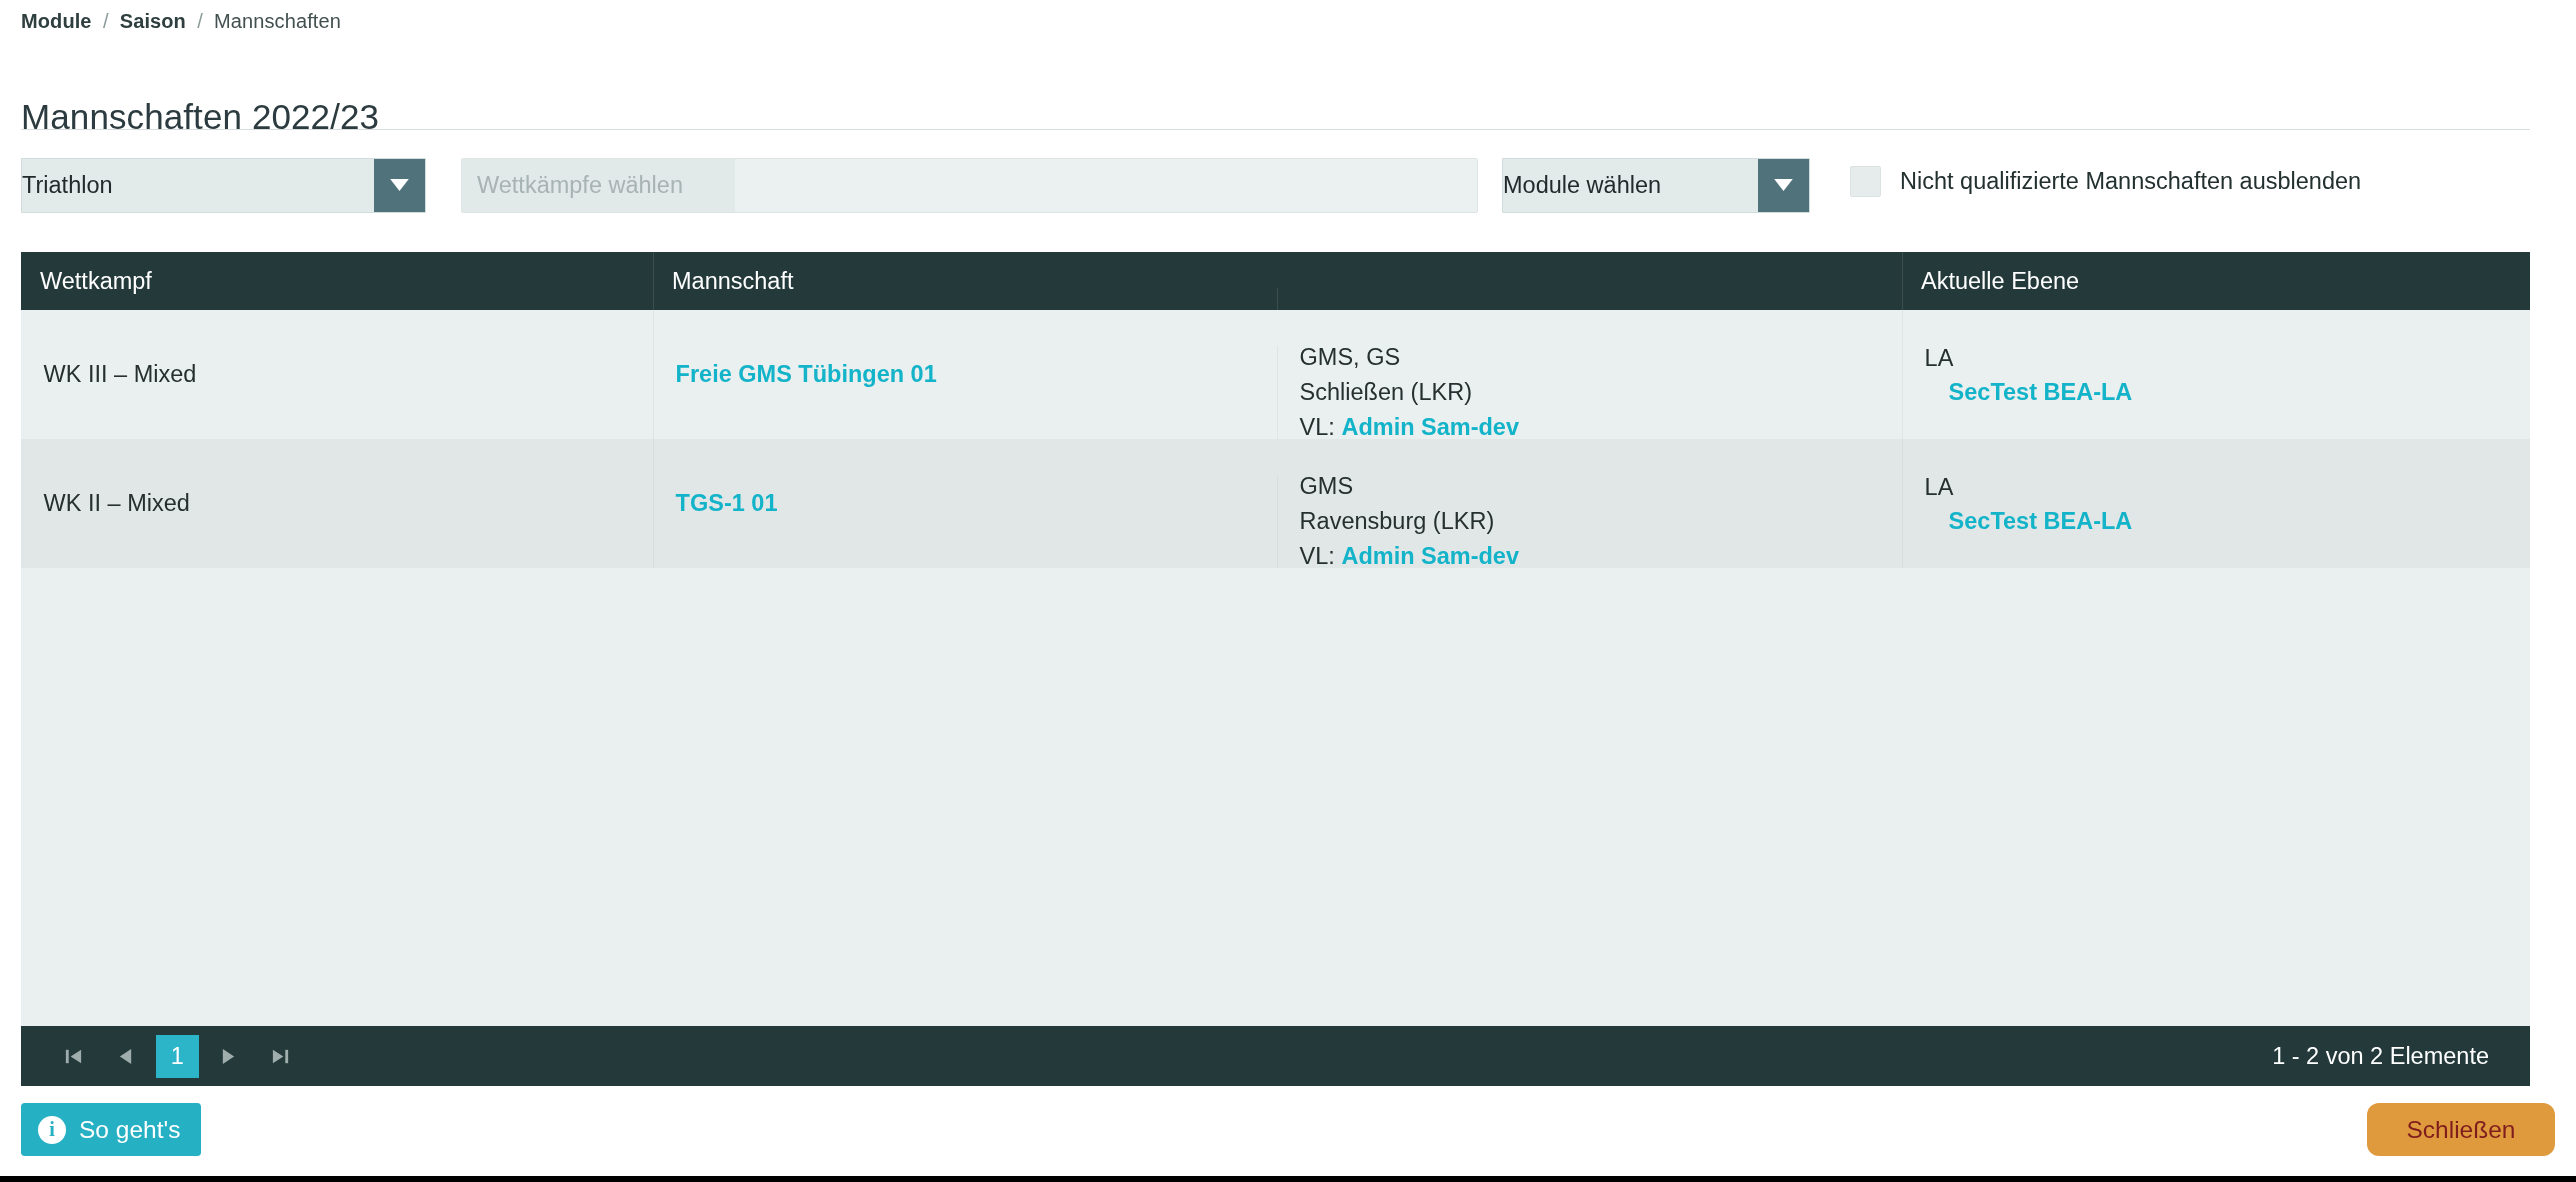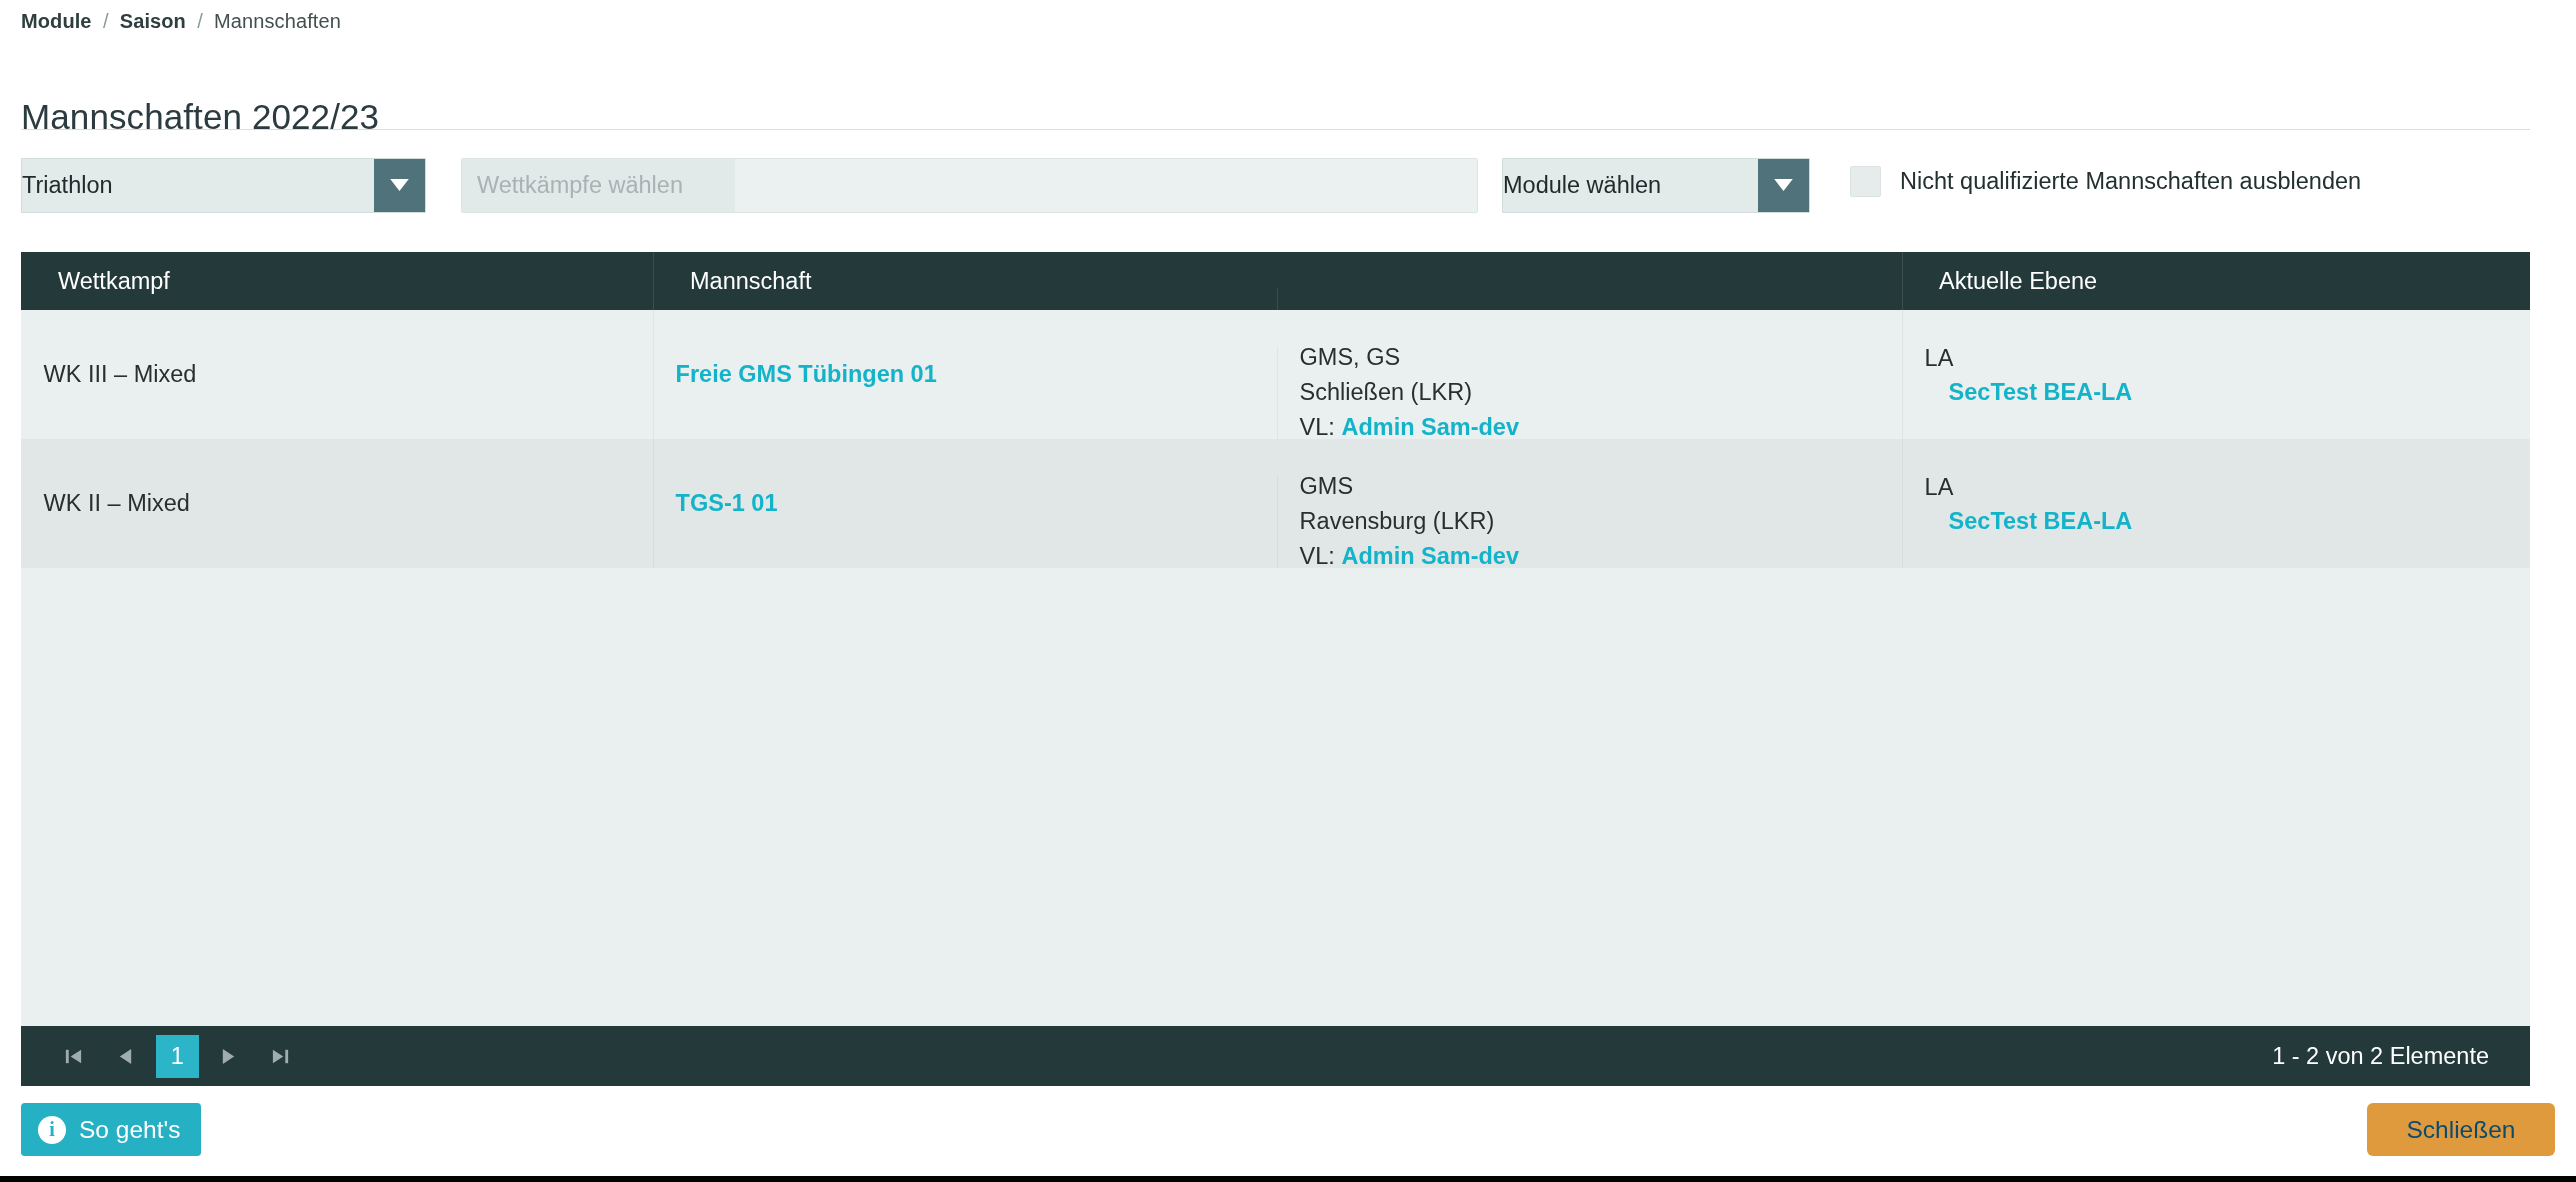--- a/index.html
+++ b/index.html
@@ -164,21 +164,21 @@
   }
 
   .thead {
     display: flex;
     height: 58px;
     background: #24393a;
   }
   .thead .th {
     display: flex;
     align-items: center;
-    padding-left: 37px;
+    padding-left: 19px;
     font-size: 23.5px;
     color: #ffffff;
     font-weight: 400;
     white-space: nowrap;
     position: relative;
   }
   .thead .th + .th::before {
     content: "";
     position: absolute;
     left: 0; top: 0; bottom: 0;
@@ -318,25 +318,25 @@
     white-space: nowrap;
   }
 
   .btn-close {
     position: absolute;
     right: 21px;
     top: 1103px;
     height: 53px;
     min-width: 188px;
     background: #e09a3e;
-    border-radius: 6px;
-    display: flex;
-    align-items: center;
-    justify-content: center;
-    color: #0c4a6e;
+    border-radius: 12px;
+    display: flex;
+    align-items: center;
+    justify-content: center;
+    color: #7f1d1d;
     font-size: 24.5px;
     cursor: pointer;
   }
 
   .bottom-edge {
     position: absolute;
     left: 0;
     bottom: 0;
     width: 2576px;
     height: 7.5px;

